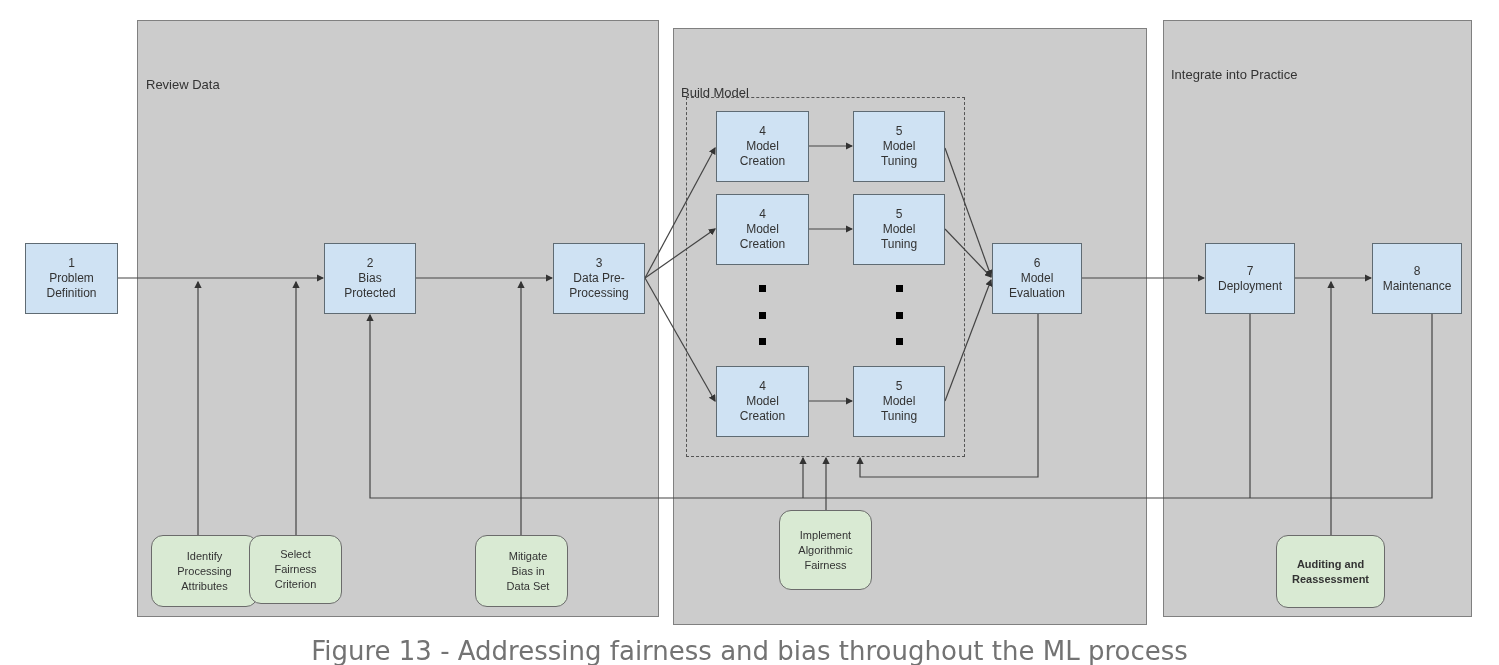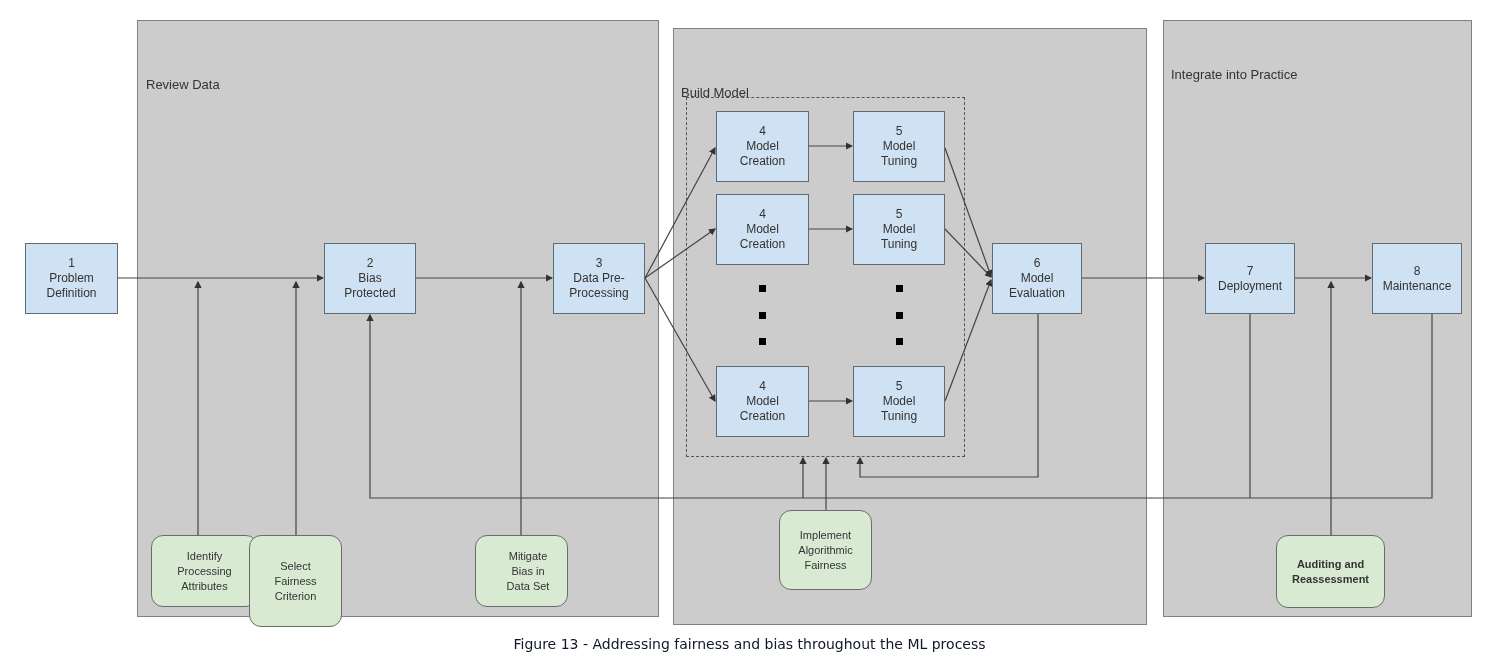--- a/index.html
+++ b/index.html
@@ -4,21 +4,21 @@
   <style>
     html, body { margin: 0; padding: 0; background: #ffffff; }
     body { width: 1499px; height: 665px; position: relative; overflow: hidden; font-family: "Liberation Sans", sans-serif; }
     .panel { position: absolute; background: #cccccc; border: 1.5px solid #808080; box-sizing: border-box; }
     .panel-title { position: absolute; font-size: 13px; color: #333333; }
     .dashed { position: absolute; border: 1.5px dashed #555555; box-sizing: border-box; }
     .node { position: absolute; background: #cfe2f3; border: 1.5px solid #5f6b73; box-sizing: border-box; display: flex; flex-direction: column; align-items: center; justify-content: center; text-align: center; font-size: 12px; line-height: 15px; color: #333333; }
     .gnode { position: absolute; background: #d9ead3; border: 1.5px solid #6b6b6b; border-radius: 12px; box-sizing: border-box; display: flex; flex-direction: column; align-items: center; justify-content: center; text-align: center; font-size: 11px; line-height: 15px; color: #333333; }
     .dot { position: absolute; width: 7px; height: 7px; background: #000; }
     svg#wires { position: absolute; left: 0; top: 0; }
-    .caption { position: absolute; left: 0; width: 1499px; top: 636px; text-align: center; font-size: 14px; color: #0f172a; font-family: "DejaVu Sans", sans-serif; }
+    .caption { position: absolute; left: 0; width: 1499px; top: 636px; text-align: center; font-size: 26px; color: #737373; font-family: "DejaVu Sans", sans-serif; }
   </style>
 </head>
 <body>
 
 <div class="panel" style="left:137px;top:20px;width:522px;height:597px;">
   <span class="panel-title" style="left:8px;top:56px;">Review Data</span>
 </div>
 <div class="panel" style="left:673px;top:28px;width:474px;height:597px;">
   <span class="panel-title" style="left:7px;top:56px;">Build Model</span>
 </div>
@@ -130,21 +130,21 @@
 <div class="node" style="left:1372px;top:243px;width:90px;height:71px;">
   <span>8</span>
   <span>Maintenance</span>
 </div>
 
 <div class="gnode" style="left:151px;top:535px;width:107px;height:72px;">
   <span>Identify</span>
   <span>Processing</span>
   <span>Attributes</span>
 </div>
-<div class="gnode" style="left:249px;top:535px;width:93px;height:92px;text-align:right;">
+<div class="gnode" style="left:249px;top:535px;width:93px;height:69px;text-align:right;">
   <span>Select</span>
   <span>Fairness</span>
   <span>Criterion</span>
 </div>
 <div class="gnode" style="left:475px;top:535px;width:93px;height:72px;padding-left:13px;">
   <span>Mitigate</span>
   <span>Bias in</span>
   <span>Data Set</span>
 </div>
 <div class="gnode" style="left:779px;top:510px;width:93px;height:80px;align-items:center;">

